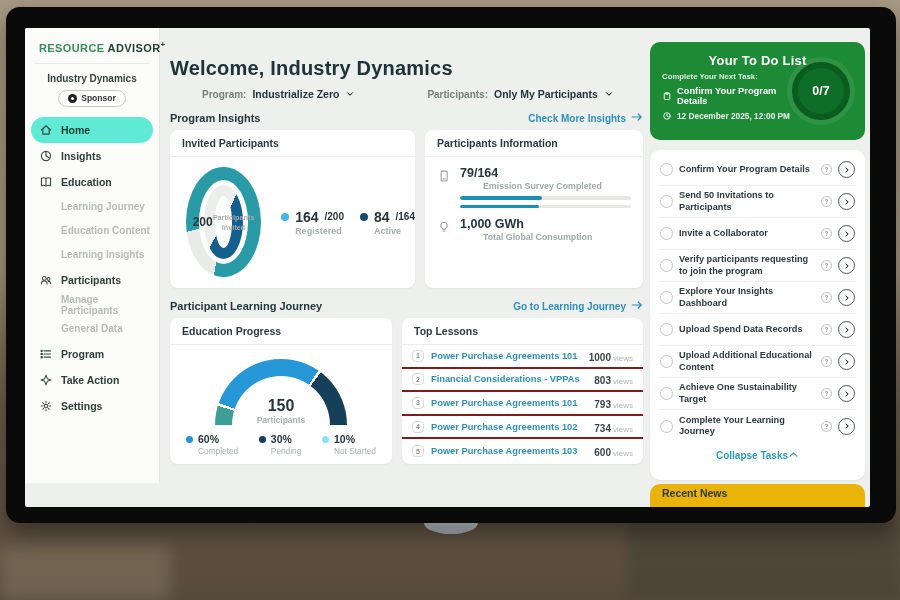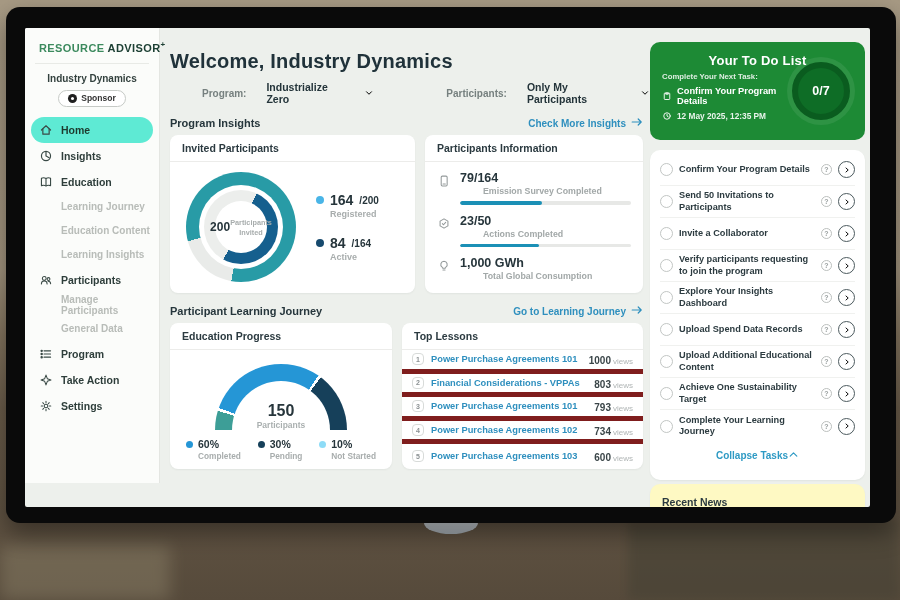--- a/index.html
+++ b/index.html
@@ -32,24 +32,24 @@
   .nav { margin-top:10px; padding:0 6px; }
   .nav-item { display:flex; align-items:center; gap:8px; height:26px; padding:0 8px; border-radius:13px;
     font-size:10.5px; font-weight:700; color:#2e3e3b; cursor:pointer; }
   .nav-item.active { background:#5eead4; color:#1d3a2e; }
   .nav-ico { width:14px; height:14px; color:#3a4a46; flex:none; display:grid; place-items:center; }
   .nav-ico svg { display:block; }
   .nav-sub { height:24px; display:flex; align-items:center; padding-left:30px; font-size:10px; font-weight:600;
     color:#b8bcb8; cursor:pointer; }
 
   
-  .main { position:absolute; left:135px; top:8px; width:490px; height:355px; }
+  .main { position:absolute; left:135px; top:15px; width:490px; height:355px; }
   .welcome { margin:14px 0 0 10px; font-size:20px; font-weight:800; color:#20323a; letter-spacing:.2px; }
   .filters { display:flex; gap:40px; margin:8px 0 0 10px; align-items:center; }
-  .filter { display:flex; align-items:center; gap:20px; cursor:pointer;padding-left:32px; }
+  .filter { display:flex; align-items:center; gap:6px; cursor:pointer;padding-left:32px; }
   .f-label { font-size:10px; color:#76807f; font-weight:600; }
   .f-value { font-size:10.5px; color:#24343a; font-weight:800; }
   .chev { color:#42525
 
 6; display:grid; place-items:center; }
   .sec-row { display:flex; justify-content:space-between; align-items:center; width:473px; margin:12px 0 0 10px; }
   .sec-title { font-size:11px; font-weight:800; color:#26363c; }
   .sec-link { display:flex; gap:5px; align-items:center; font-size:10px; font-weight:700; color:#2e8fbe; cursor:pointer; }
   .cards { display:flex; gap:10px; margin:6px 0 0 10px; }
   .card { background:#fff; border-radius:8px; box-shadow:0 1px 2px rgba(40,50,45,.06); }
@@ -62,21 +62,21 @@
   .donut { position:relative; width:110px; height:110px; }
   .d-outer { position:absolute; inset:0; border-radius:50%;
     background:conic-gradient(from 255deg,#289ba6 0 82%,#e9ebe9 82% 100%); }
   .d-hole1 { position:absolute; inset:13px; border-radius:50%; background:#fff; }
   .d-inner { position:absolute; inset:18px; border-radius:50%;
     background:conic-gradient(from 25deg,#155f8e 0 51%,#eceeec 51% 100%); }
   .d-hole2 { position:absolute; inset:29px; border-radius:50%; background:#fff;
     display:flex; flex-direction:row; align-items:center; justify-content:center; text-align:center; }
   .d-num { font-size:12px; font-weight:800; color:#26353b; }
   .d-cap { font-size:7.3px; color:#a8adad; font-weight:600; width:44px; line-height:1.25; margin-top:1px; }
-  .dleg { margin-left:20px; display:flex; flex-direction:column; gap:16px;justify-content:center; }
+  .dleg { margin-left:20px; display:flex; gap:16px;justify-content:center; }
   .dleg-row { display:flex; align-items:center; gap:6px; }
   .dot { width:8px; height:8px; border-radius:50%; flex:none; }
   .dot-reg { background:#49b5e7; } .dot-act { background:#174a6e; }
   .dval { font-size:14px; font-weight:800; color:#26353b; }
   .dtot { font-size:10px; font-weight:800; color:#26353b; }
   .dlab { font-size:9px; color:#a8adad; font-weight:600; margin:1px 0 0 14px; }
 
   
   .card-info { width:218px; height:158px; }
   .stat { display:flex; gap:8px; padding:9px 12px 0 12px; }
@@ -94,26 +94,26 @@
       #3d9e97 0 4.7%, #ffffff 4.7% 5.4%,
       #2596d6 5.4% 34.6%, #ffffff 34.6% 35.3%,
       #16405a 35.3% 50%, transparent 50% 100%); }
   .g-hole { position:absolute; left:17px; top:17px; width:98px; height:98px; border-radius:50%; background:#fff; }
   .g-center { position:absolute; left:0; right:0; bottom:0; text-align:center; }
   .g-num { font-size:16px; font-weight:800; color:#26353b; line-height:1; }
   .g-cap { font-size:8.5px; color:#aab0b0; font-weight:600; margin-top:1px; }
   .gleg { display:flex; justify-content:space-between; padding:0 16px; margin-top:9px; }
   .gleg-item { display:flex; gap:5px; }
   .gleg-pct { font-size:10.5px; font-weight:800; color:#26353b; line-height:1.1; }
-  .gleg-lab { font-size:8.3px; color:#a8adad; font-weight:700; }
+  .gleg-lab { font-size:8.3px; color:#a8adad; font-weight:400; }
   .gdot { width:7px; height:7px; border-radius:50%; margin-top:2px; flex:none; }
 
   
   .card-lessons { width:241px; height:146px; }
-  .lesson { display:flex; align-items:center; gap:7px; height:23.6px; padding:0 10px; border-bottom:5px solid #7f1d1d; }
+  .lesson { display:flex; align-items:center; gap:7px; height:23.6px; padding:0 10px; border-bottom:2px solid #7f1d1d; }
   .lesson:last-child { border-bottom:none; }
   .rank { width:12px; height:12px; border:1px solid #d8dbd9; border-radius:4px; font-size:7px; color:#8a9092;
     display:grid; place-items:center; flex:none; font-weight:700; }
   .ltitle { flex:1; color:#2e8fbe; font-size:9.3px; font-weight:700; white-space:nowrap; overflow:hidden; cursor:pointer; }
   .lviews { font-weight:800; font-size:10px; color:#3a4548; }
   .lsuffix { font-size:8px; color:#b0b5b5; margin-left:2px; }
 
   
   .rightcol { position:absolute; left:625px; top:0; width:215px; }
   .todo-hero { margin-top:14px; height:98px; border-radius:10px; background:#1d8a35; position:relative;
@@ -138,22 +138,22 @@
   .thelp { width:11px; height:11px; border:1px solid #bcc0be; border-radius:50%; color:#9aa0a0; font-size:7px;
     display:grid; place-items:center; flex:none; cursor:pointer; font-weight:700; }
   .thelp::after { content:"?"; }
   .tgo { width:17px; height:17px; border:1.5px solid #4c5a5e; border-radius:50%; display:grid; place-items:center;
     flex:none; color:#44525
 
 6; cursor:pointer; }
   .collapse-row { display:flex; align-items:center; justify-content:center; height:26px;
     color:#2e9ac4; font-size:10px; font-weight:800; cursor:pointer; }
 
-  .news-card { margin-top:4px; border-radius:10px 10px 0 0; background:#fef9c3; height:44px;
-    box-shadow:0 1px 2px rgba(40,50,45,.06); padding:12px 12px 0 12px; }
+  .news-card { margin-top:4px; border-radius:10px 10px 0 0; background:#eab308; height:44px;
+    box-shadow:0 1px 2px rgba(40,50,45,.06); padding:3px 12px 0 12px; }
   .news-title { font-size:10.5px; font-weight:800; color:#2b3a40; padding-bottom:8px; border-bottom:1px solid #ececea; }
 </style>
 </head>
 <body>
 
 <div class="stage">
   <div class="bg-right"></div>
   <div class="bg-left"></div>
   <div class="stand"></div>
   <div class="monitor"></div>
@@ -330,30 +330,20 @@
                   <path d="M8.6 14.2 H11.9"></path>
                 </svg></span>
             <div>
               <div class="stat-val">79/164</div>
               <div class="stat-lab">Emission Survey Completed</div>
             </div>
           </div>
           <div class="bar">
               <div class="bar-fill" style="width:48%"></div>
             </div>
-          <div class="stat">
-            <span class="stat-ico"><svg width="14" height="15" viewBox="0 0 20 20" fill="none" stroke="currentColor" stroke-width="1.5" stroke-linejoin="round" stroke-linecap="round">
-                  <path d="M10 3.4 L15.6 6.6 V13.4 L10 16.6 L4.4 13.4 V6.6 Z"></path>
-                  <path d="M7.7 10.2 L9.3 11.8 L12.4 8.4"></path>
-                </svg></span>
-            <div>
-              <div class="stat-val">23/50</div>
-              <div class="stat-lab">Actions Completed</div>
-            </div>
-          </div>
           <div class="bar">
               <div class="bar-fill" style="width:46%"></div>
             </div>
           <div class="stat">
             <span class="stat-ico"><svg width="14" height="16" viewBox="0 0 20 20" fill="none" stroke="currentColor" stroke-width="1.5" stroke-linecap="round" stroke-linejoin="round">
                   <path d="M10 3.2 a4.6 4.6 0 0 1 2.7 8.3 c-.5 .4 -.9 1 -.9 1.7 h-3.6 c0 -.7 -.4 -1.3 -.9 -1.7 A4.6 4.6 0 0 1 10 3.2 Z"></path>
                   <path d="M8.5 15.6 h3"></path>
                 </svg></span>
             <div>
               <div class="stat-val">1,000 GWh</div>
@@ -450,21 +440,21 @@
                 <rect x="4.5" y="4" width="11" height="13" rx="1.6"></rect>
                 <path d="M7.5 4 h5 v2.4 h-5 z"></path>
               </svg></span>
           <span>Confirm Your Program Details</span>
         </div>
         <div class="th-due">
           <span class="th-ico"><svg width="10" height="10" viewBox="0 0 20 20" fill="none" stroke="currentColor" stroke-width="1.8" stroke-linecap="round">
                 <circle cx="10" cy="10" r="6.5"></circle>
                 <path d="M10 6.5 V10 L12.6 11.8"></path>
               </svg></span>
-          <span>12 May 2025, 12:35 PM</span>
+          <span>12 December 2025, 12:00 PM</span>
         </div>
         <div class="ring-wrap">
           <div class="ring">
               <span>0/7</span>
             </div>
         </div>
       </div>
 
       <div class="todo-card">
         <div class="task">

